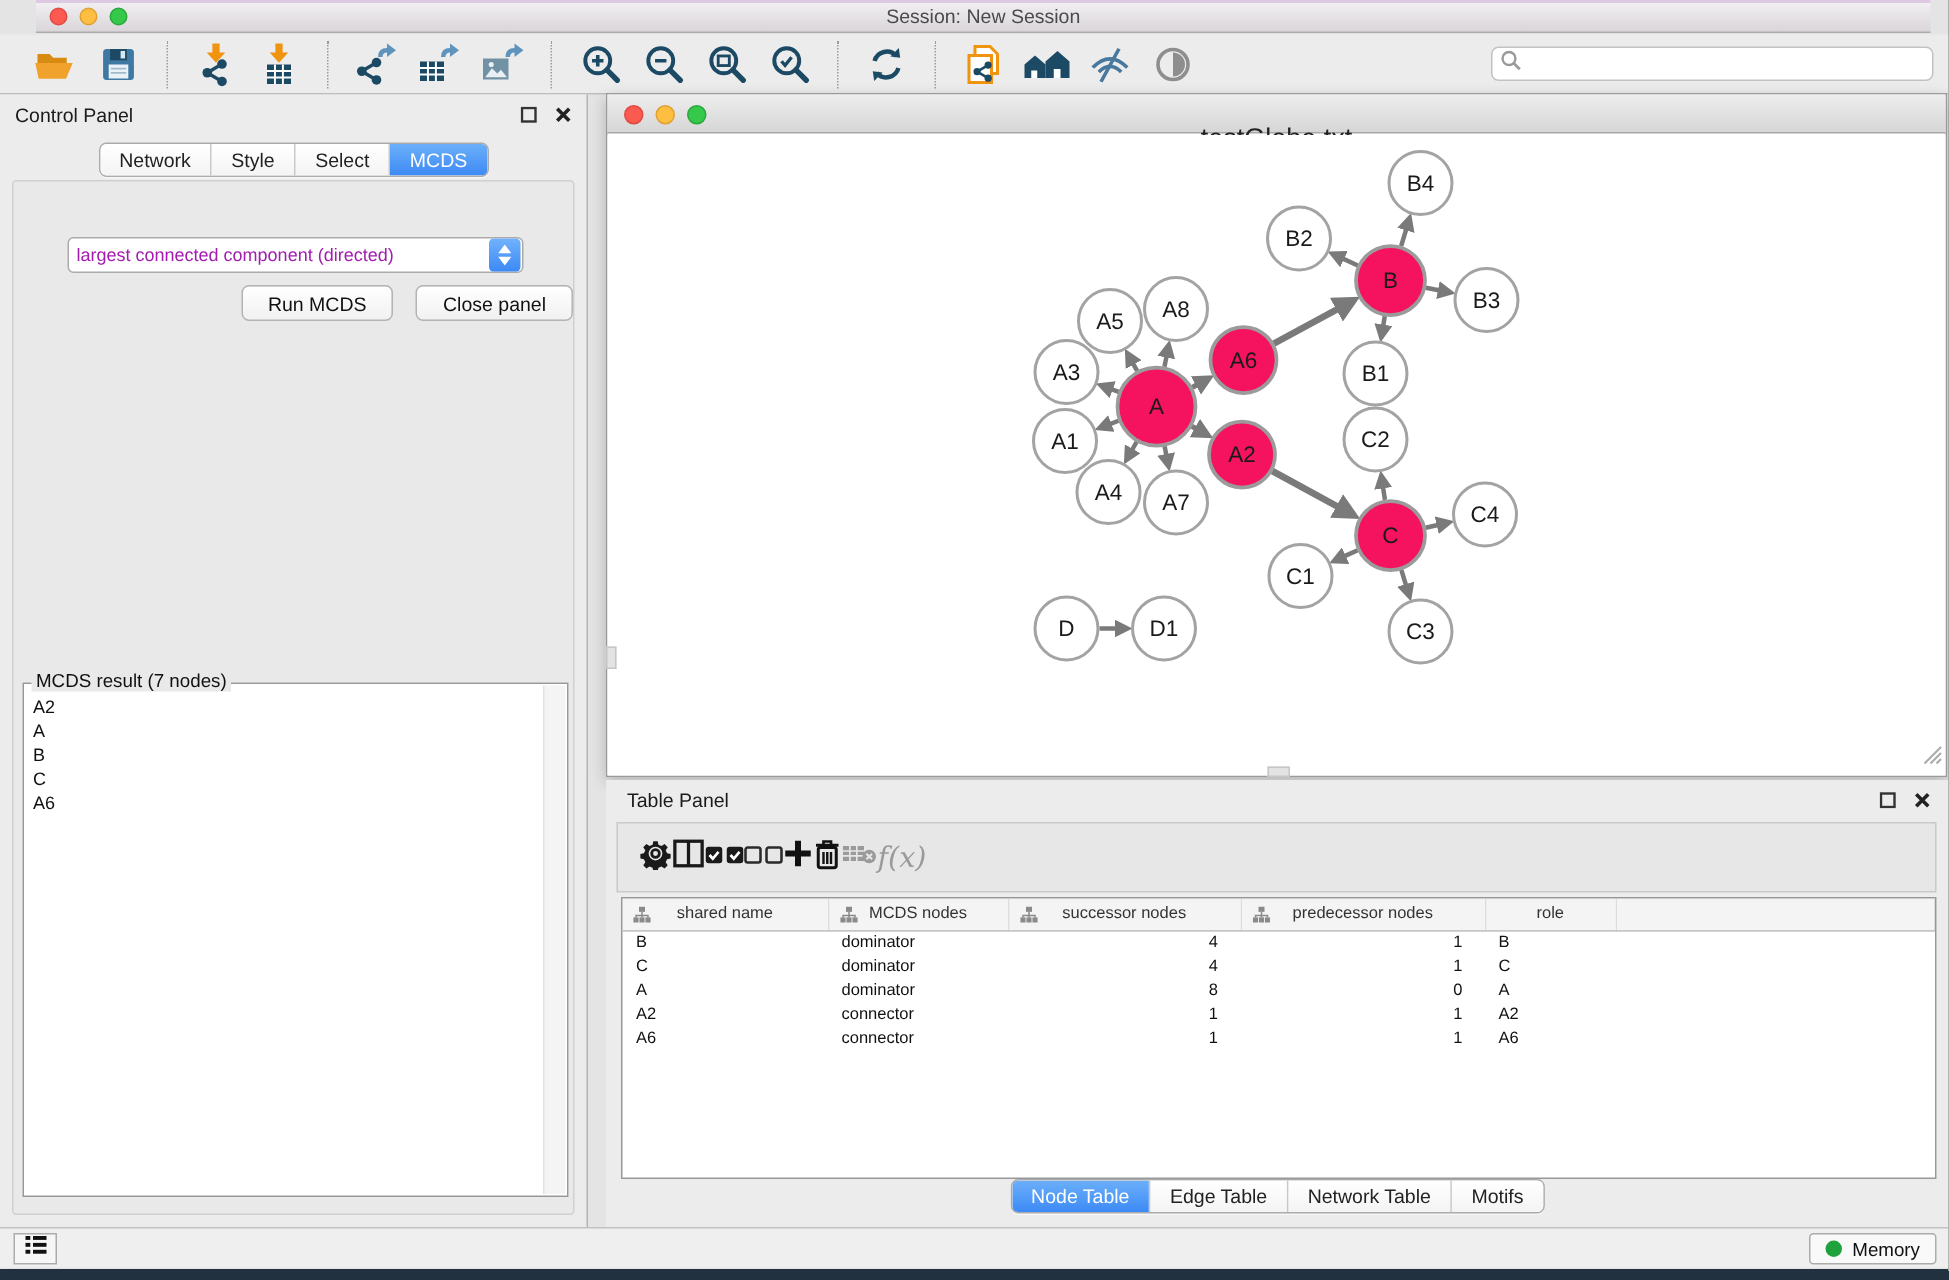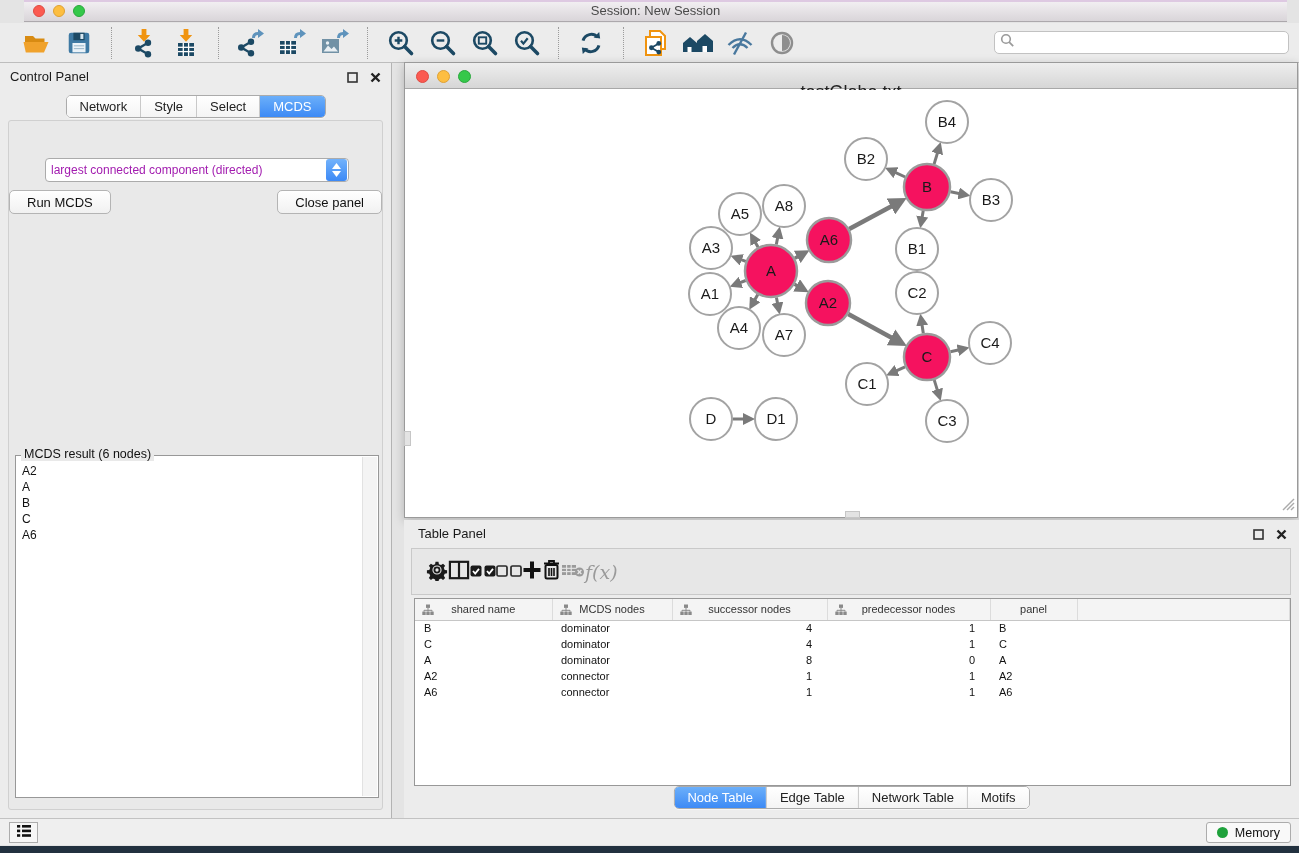--- a/index.html
+++ b/index.html
@@ -47,21 +47,21 @@
 
   .cp-body { position:absolute; left:8px; right:8px; top:57px; bottom:8px;
     background:#E9E9E9; border:1px solid #D0D0D0; border-radius:3px; }
   .opt-label { position:absolute; top:17px; left:0; right:0; text-align:center; font-size:13px; color:#111; }
   .dropdown { position:absolute; left:36px; top:37px; width:304px; height:24px; background:#FFF;
     border:1px solid #ABABAB; border-radius:4px; display:flex; align-items:center; }
   .dropdown-value { flex:1; font-size:12px; color:#a21caf; padding-left:5px; white-space:nowrap; overflow:hidden; }
   .dropdown-stepper { width:21px; height:22px; border-radius:3px; margin-right:1px;
     background:linear-gradient(#72B2FB,#3C89F6); display:flex; flex-direction:column;
     align-items:center; justify-content:center; gap:2px; }
-  .btn-row { position:absolute; top:69px; left:0; right:0; display:flex; justify-content:space-between; gap:15px; }
+  .btn-row { position:absolute; top:69px; left:0; right:0; display:flex; justify-content:flex-end; gap:15px; }
   .push-btn { height:24px; padding:0 17px; font-size:13px; color:#111;
     background:linear-gradient(#FFFFFF,#F1F1F1); border:1px solid #B4B4B4; border-radius:5px; }
 
   .result-group { position:absolute; left:6px; right:3px; top:334px; bottom:11px;
     border:1px solid #989898; background:#FFF; }
   .result-legend { position:absolute; top:-9px; left:5px; background:#E9E9E9; padding:0 3px;
     font-size:12.5px; color:#111; }
   .result-list { position:absolute; inset:1px 16px 1px 1px; padding:6px 5px; font-size:12px;
     color:#111; line-height:16px; overflow:hidden; }
   .result-scrollbar { position:absolute; top:1px; bottom:1px; right:1px; width:15px;
@@ -373,21 +373,21 @@
           <svg width="9" height="6">
               <path d="M4.5 6 L0 0 L9 0 z" fill="#FFF"></path>
             </svg>
         </span>
       </div>
       <div class="btn-row">
         <button class="push-btn">Run MCDS</button>
         <button class="push-btn">Close panel</button>
       </div>
       <div class="result-group">
-        <span class="result-legend">MCDS result (6 nodes)</span>
+        <span class="result-legend">MCDS result (7 nodes)</span>
         <div class="result-list" id="result-list">
             <div>A2</div>
             <div>A</div>
             <div>B</div>
             <div>C</div>
             <div>A6</div>
           </div>
         <div class="result-scrollbar"></div>
       </div>
     </div>
@@ -639,21 +639,21 @@
                   </svg></span><span>successor nodes</span></th>
               <th><span class="th-icon"><svg width="12" height="12" viewBox="0 0 12 12">
                     <g fill="#8A8A8A">
                       <rect x="4" y="0.5" width="4" height="3.4"></rect>
                       <rect x="0.3" y="7.6" width="3.4" height="3.4"></rect>
                       <rect x="4.3" y="7.6" width="3.4" height="3.4"></rect>
                       <rect x="8.3" y="7.6" width="3.4" height="3.4"></rect>
                     </g>
                     <path d="M6 3.9 v1.8 M2 7.6 v-1.3 h8 v1.3 M6 5.7 v1.9" stroke="#8A8A8A" stroke-width="1" fill="none"></path>
                   </svg></span><span>predecessor nodes</span></th>
-              <th><span>panel</span></th>
+              <th><span>role</span></th>
               <th></th>
             </tr>
           </thead>
         <tbody id="node-table-body">
             <tr>
               <td class="">B</td>
               <td class="">dominator</td>
               <td class="num-cell">4</td>
               <td class="num-cell">1</td>
               <td class="">B</td>

